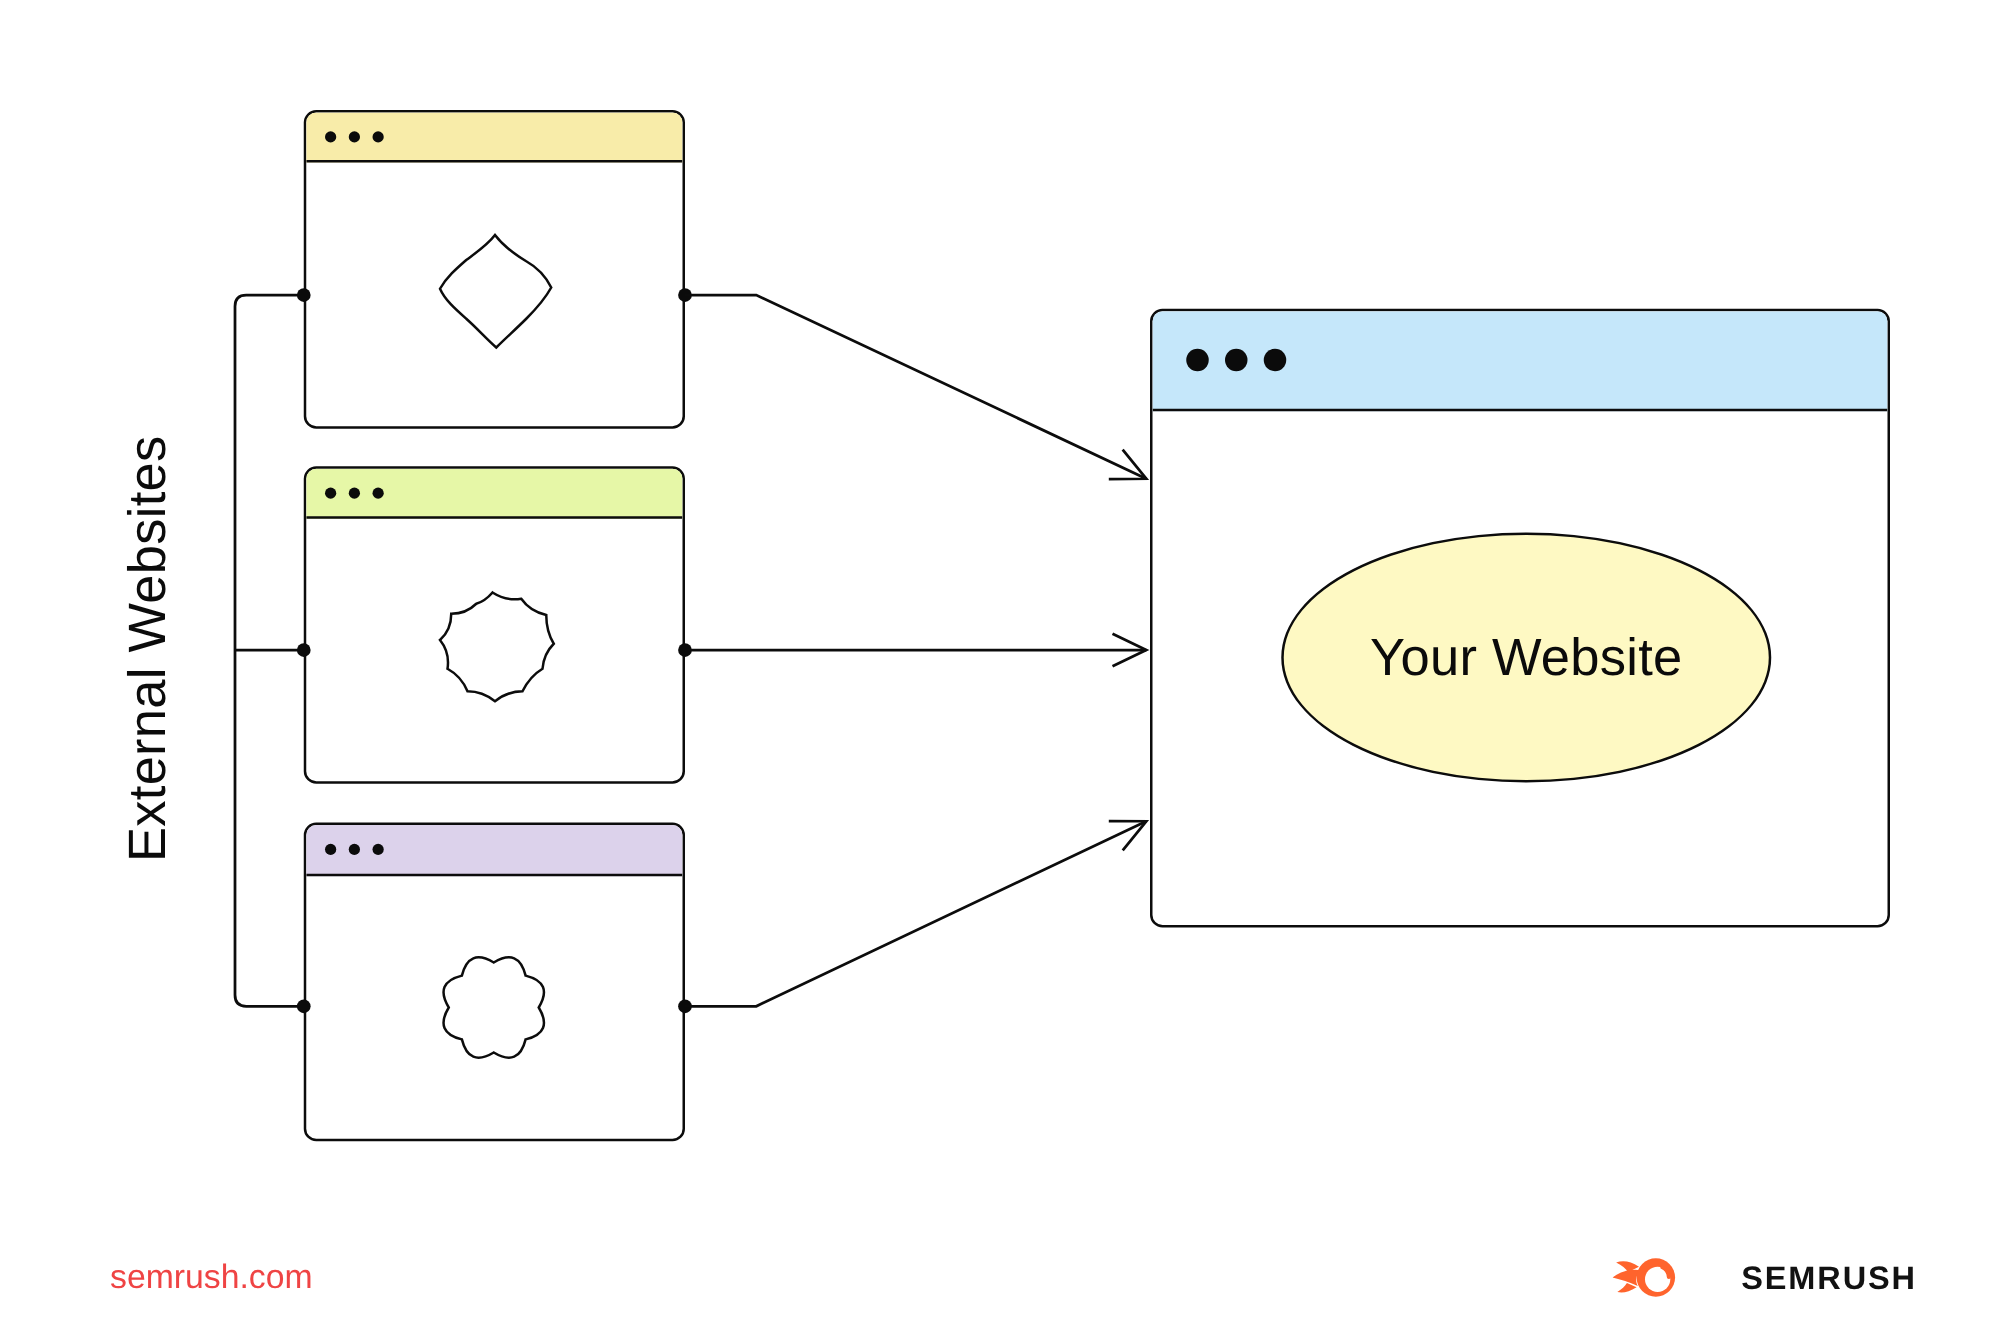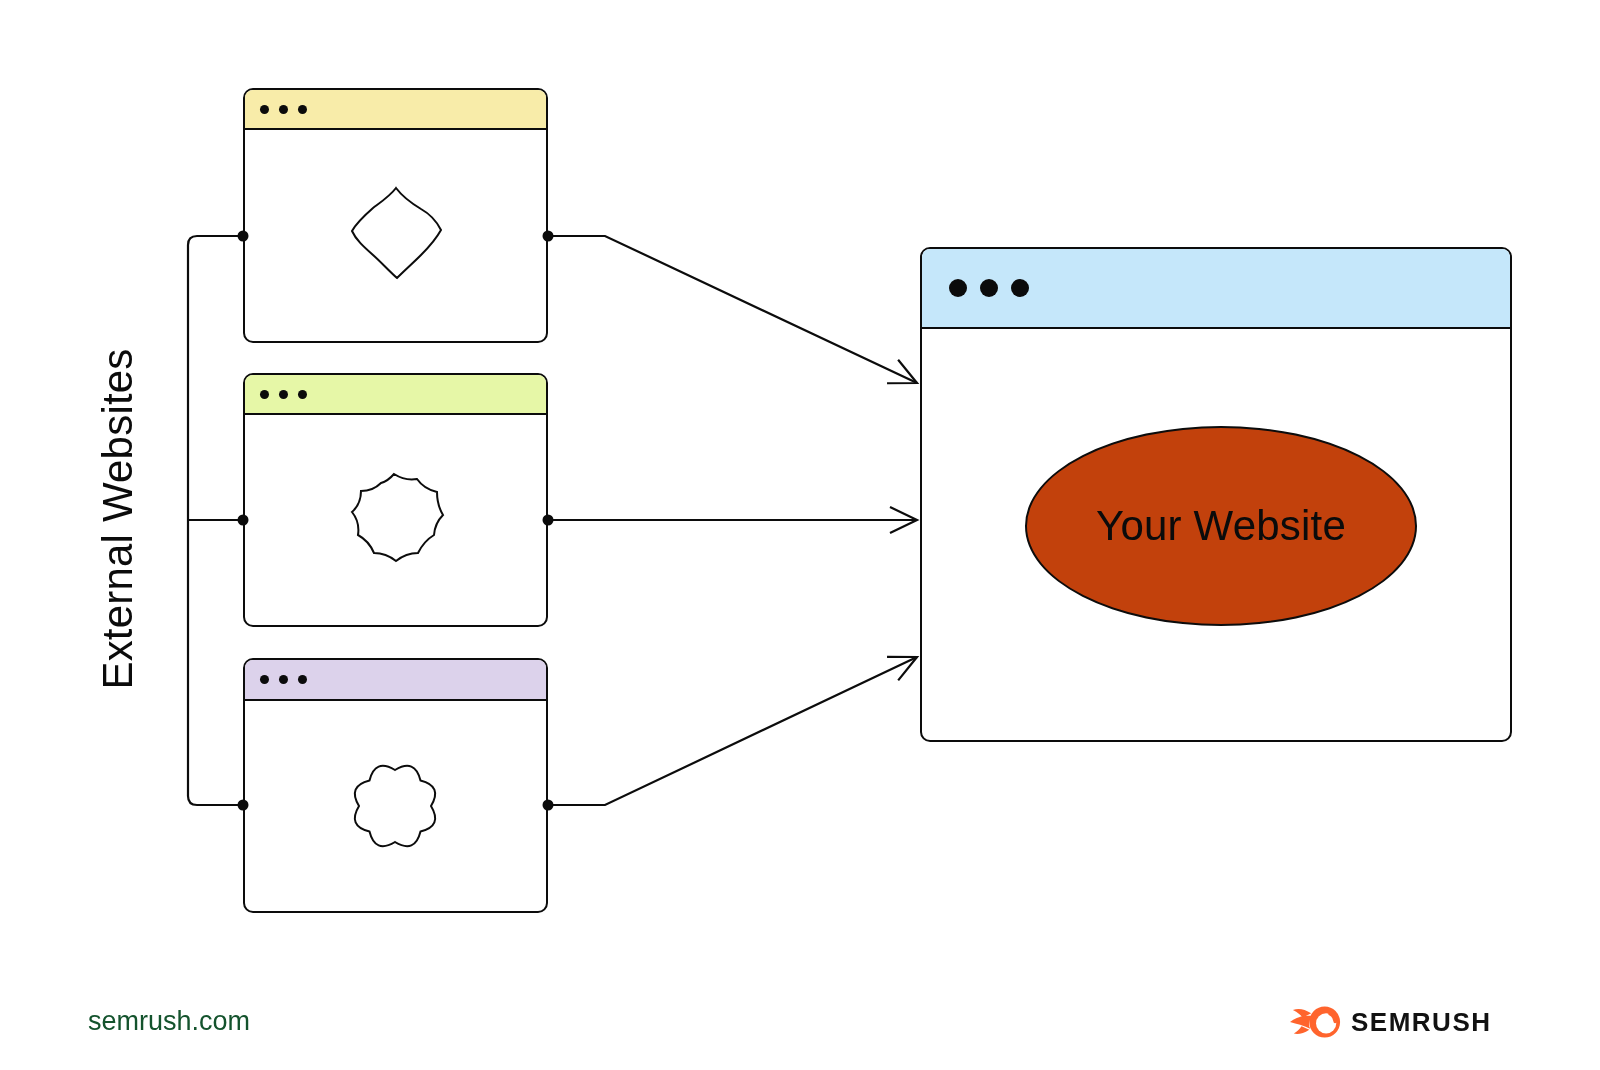--- a/index.html
+++ b/index.html
@@ -32,41 +32,41 @@
   #win2 .titlebar{height:40px;background:#E6F7A7;}
   #win3{left:243px;top:658px;width:305px;height:255px;}
   #win3 .titlebar{height:41px;background:#DCD2EB;}
   #target-win{left:920px;top:247px;width:592px;height:495px;}
   #target-win .titlebar{height:80px;background:#C5E7FA;}
 
   
   .ellipse{
     position:absolute;left:1025px;top:426px;width:392px;height:200px;
     border:2px solid #0c0c0c;border-radius:50%;box-sizing:border-box;
-    display:flex;align-items:center;justify-content:center;background:#c2410c;
+    display:flex;align-items:center;justify-content:center;background:#fef9c3;
   }
   .big-label{
     font-size:42px;font-weight:500;letter-spacing:0.2px;color:#0b0b0b;
     white-space:nowrap;
   }
   #backlinks-label{
     position:absolute;left:587px;top:430px;width:300px;text-align:center;
   }
   #external-label{
     position:absolute;left:-60px;top:494px;width:356px;height:50px;
     line-height:50px;text-align:center;transform:rotate(-90deg);
     transform-origin:center;
   }
 
   
   svg.overlay{position:absolute;left:0;top:0;pointer-events:none;}
 
   
-  #site-text{position:absolute;left:88px;top:1006px;font-size:27px;color:#14532d;}
-  .logo{position:absolute;left:1290px;top:1005px;display:flex;align-items:center;}
+  #site-text{position:absolute;left:88px;top:1006px;font-size:27px;color:#ef4444;}
+  .logo{position:absolute;left:1290px;top:1005px;display:flex;align-items:center;gap:42px;}
   .logo .brand-text{
     font-size:26px;font-weight:bold;letter-spacing:1.5px;color:#121212;
     margin-left:9px;
   }
 </style>
 </head>
 <body>
 
 <div class="stage">
 

